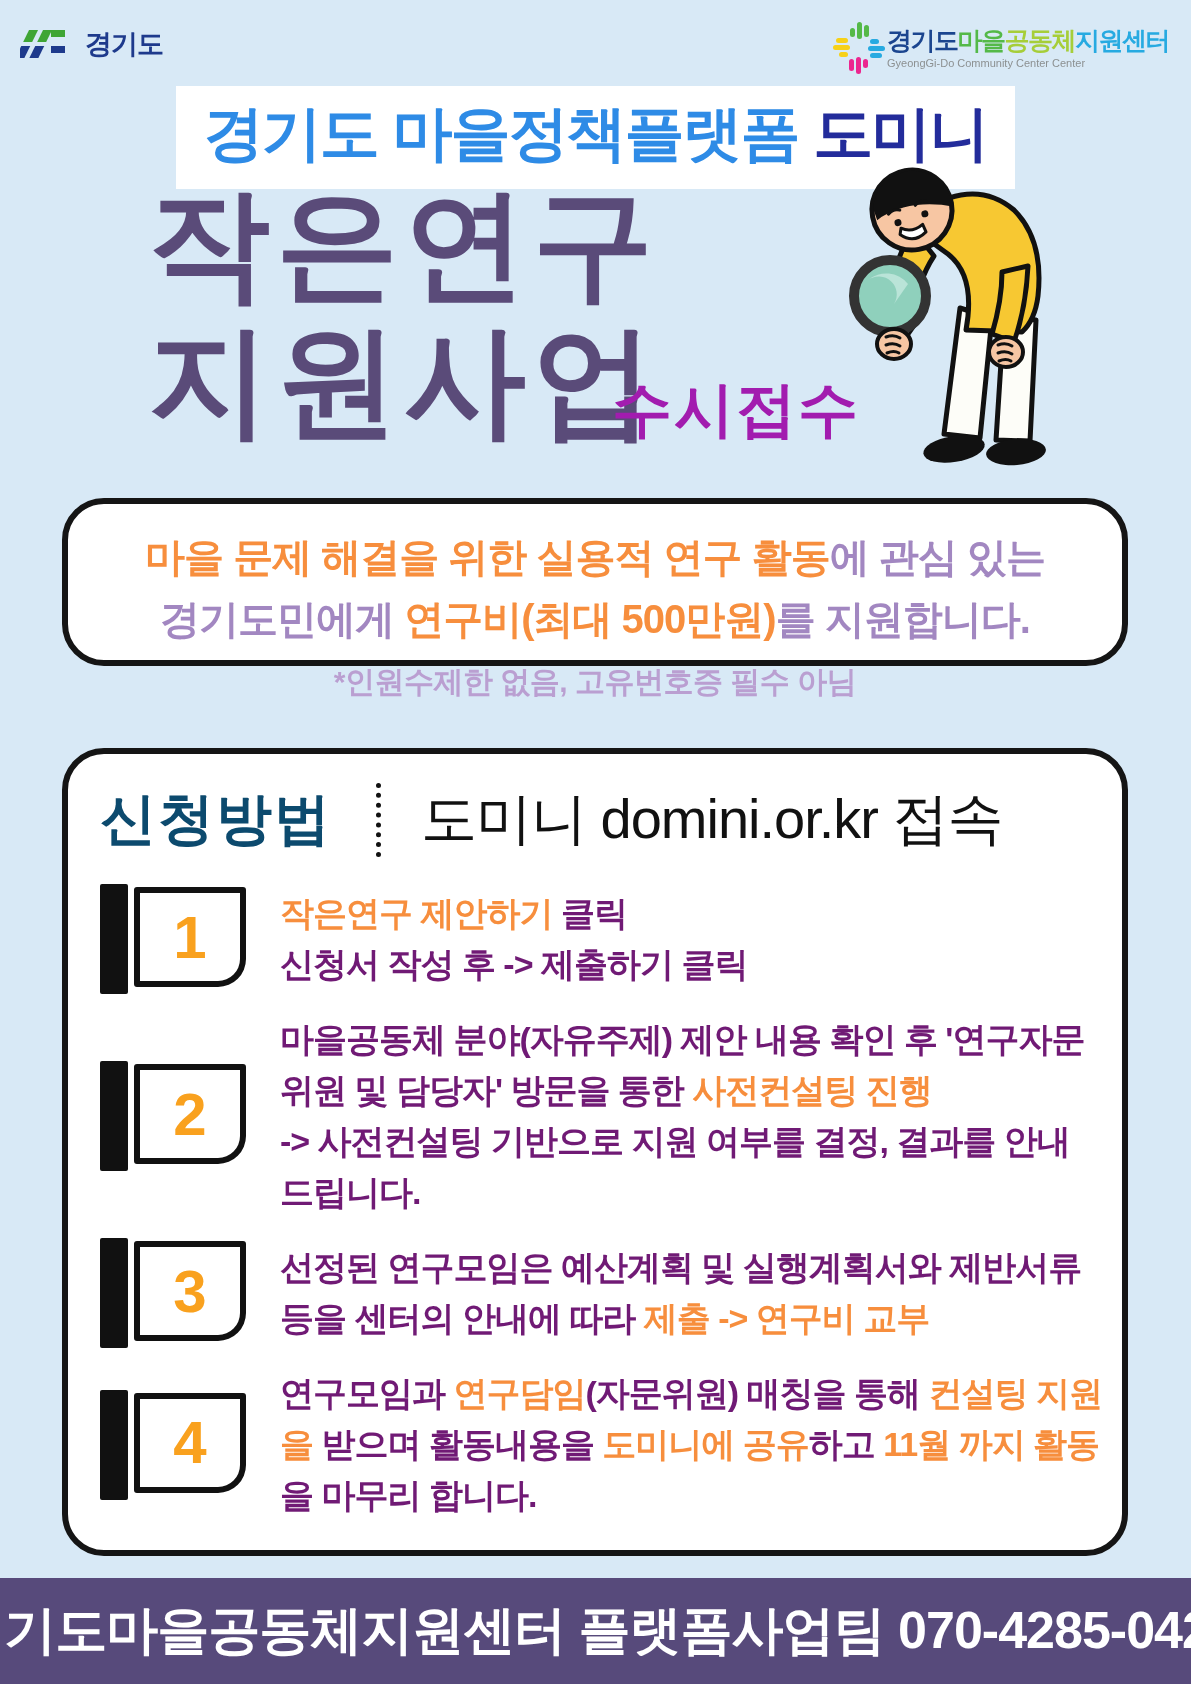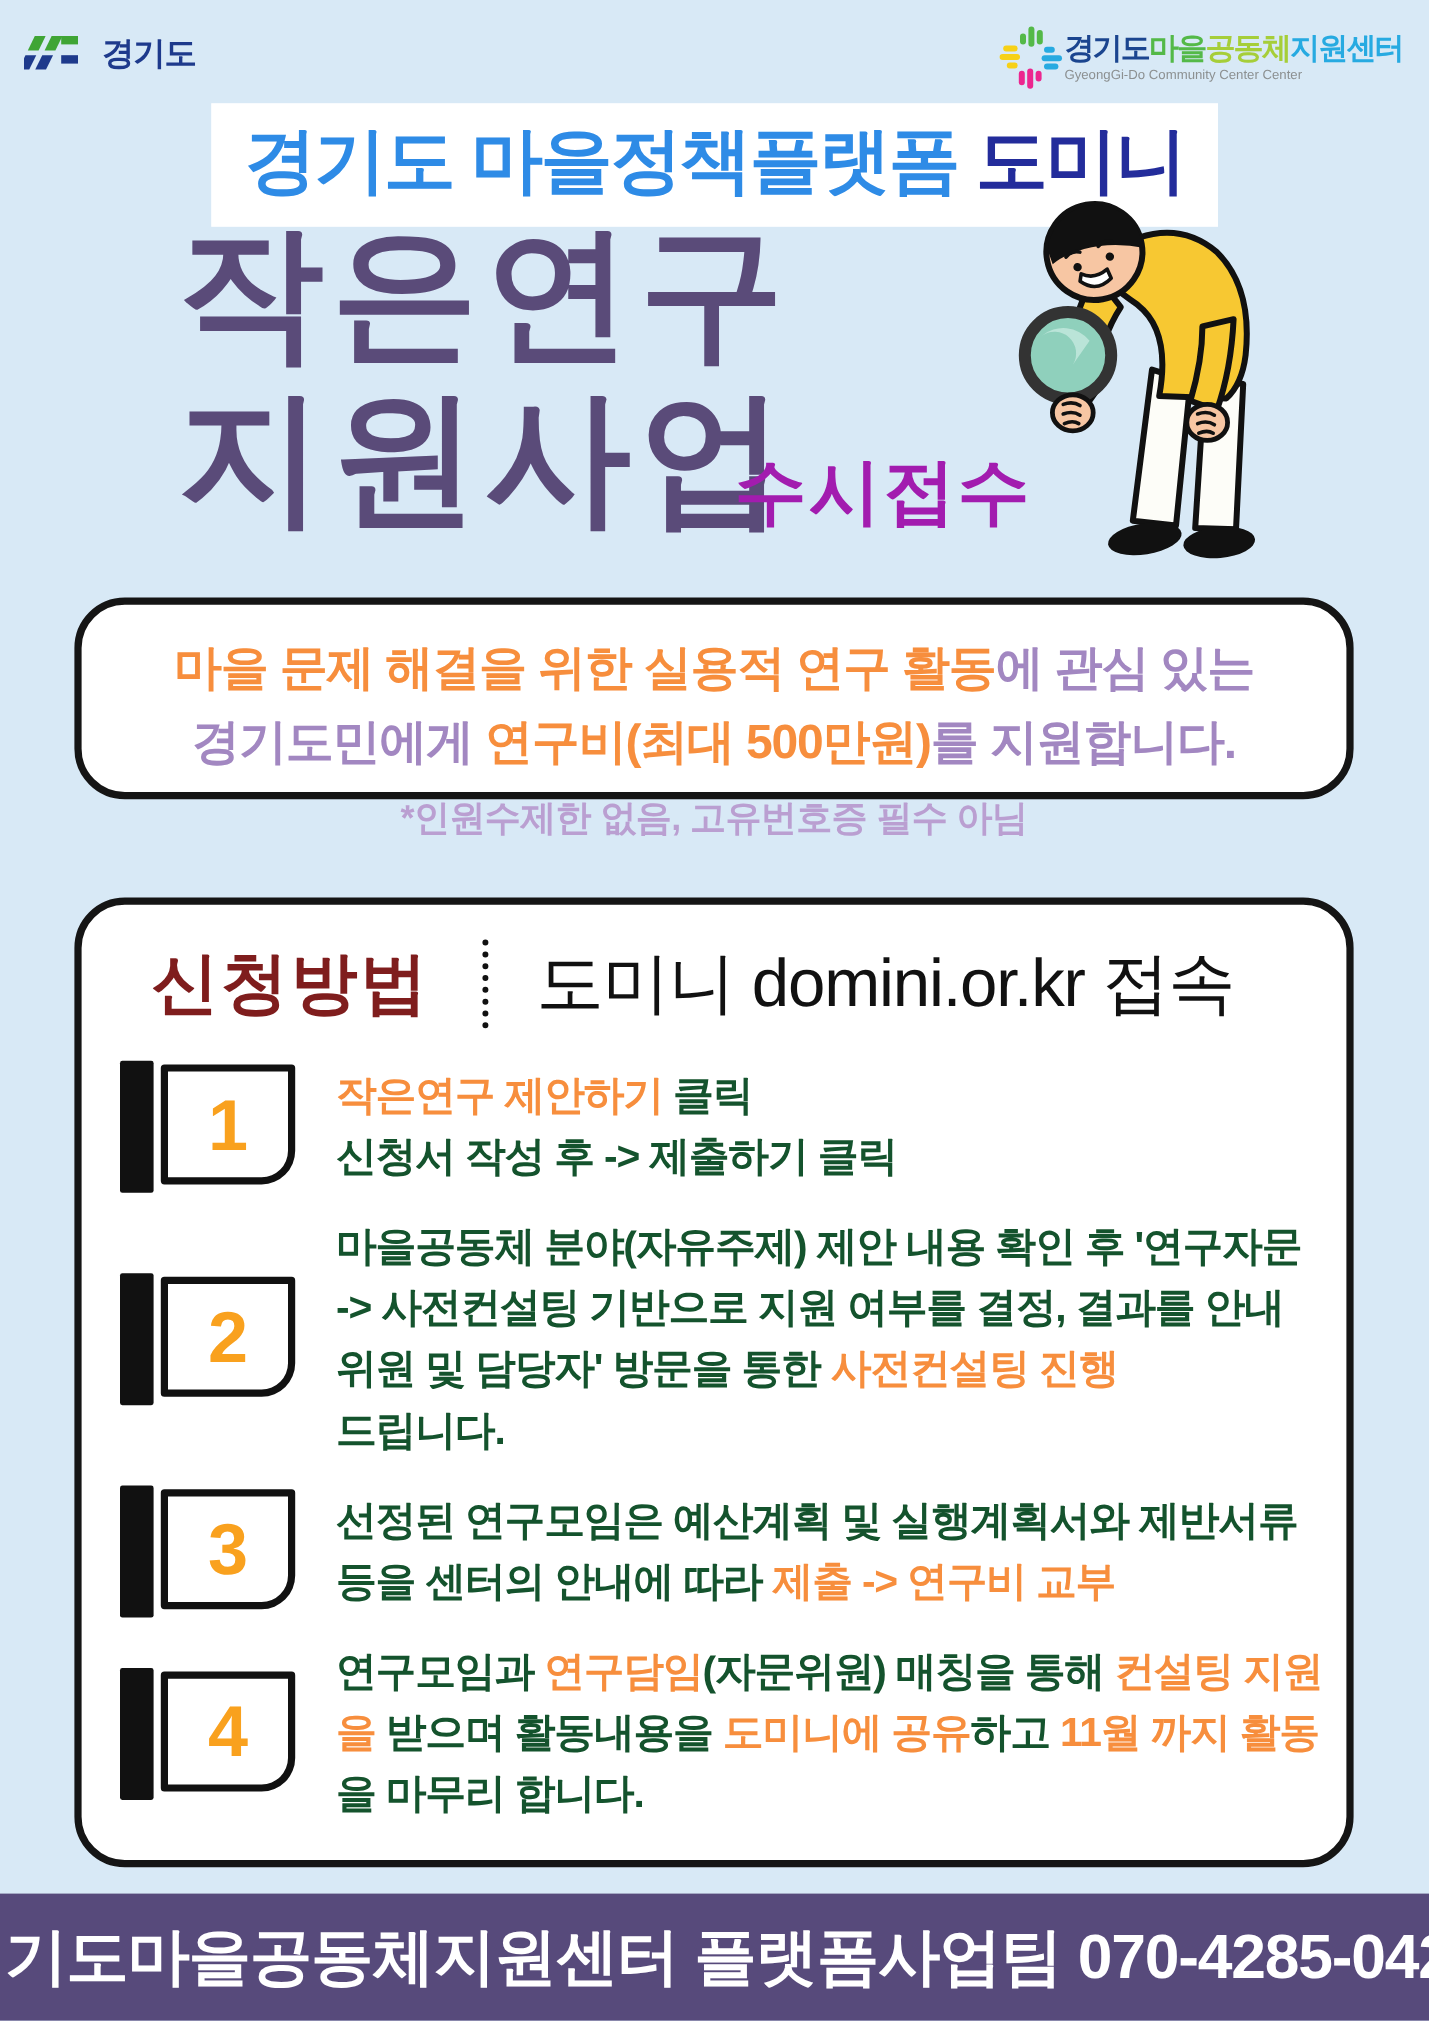--- a/index.html
+++ b/index.html
@@ -33,27 +33,27 @@
 
   .person { position:absolute; top:148px; left:808px; width:248px; height:330px; }
 
   
   .intro-box { position:absolute; top:498px; left:62px; width:1066px; height:168px;
     background:#fff; border:6px solid #151515; border-radius:42px; text-align:center; padding-top:22px; }
   .intro-line { font-size:40px; font-weight:bold; letter-spacing:-1px; line-height:1.55; white-space:nowrap; }
   .intro-note { margin-top:12px; font-size:30px; font-weight:bold; color:#BA9FD1; letter-spacing:-0.5px; }
   .seg-orange { color:#F78E3D; }
   .seg-purple { color:#A287C1; }
-  .seg-ink    { color:#14532d;text-align:center; }
+  .seg-ink    { color:#701a75;text-align:center; }
 
   
   .apply-box { position:absolute; top:748px; left:62px; width:1066px; height:808px;
     background:#fff; border:6px solid #151515; border-radius:42px; padding:28px 18px 18px 32px; }
   .apply-header { display:flex; align-items:center; }
-  .apply-heading { font-size:56px; font-weight:bold; color:#7f1d1d; letter-spacing:2px; white-space:nowrap;margin-left:26px; }
+  .apply-heading { font-size:56px; font-weight:bold; color:#0c4a6e; letter-spacing:2px; white-space:nowrap; }
   .apply-divider { width:0; height:74px; border-left:5px dotted #111; margin:0 40px 0 44px; }
   .apply-subheading { font-size:56px; font-weight:normal; color:#111; letter-spacing:-1px; white-space:nowrap; }
 
   .steps { margin-top:26px; display:flex; flex-direction:column; gap:20px; }
   .step-row { display:flex; align-items:center; gap:30px; }
   .step-icon { position:relative; flex:0 0 150px; width:150px; height:110px; }
   .step-bar  { position:absolute; left:0; top:0; width:28px; height:110px; background:#111; border-radius:2px; }
   .step-page { position:absolute; left:34px; top:3px; width:112px; height:100px; background:#fff;
     border:6px solid #111; border-radius:3px 3px 28px 3px; display:flex; align-items:center; justify-content:center; }
   .step-num  { font-size:60px; font-weight:800; color:#F9A11E; }
@@ -197,22 +197,22 @@
       </div>
       <div class="step-row">
         <div class="step-icon">
           <div class="step-bar"></div>
           <div class="step-page">
             <span class="step-num">2</span>
           </div>
         </div>
         <div class="step-text">
           <div class="step-line"><span class="seg-ink">마을공동체 분야(자유주제) 제안 내용 확인 후 '연구자문</span></div>
+          <div class="step-line"><span class="seg-ink">위원 및 담당자' 방문을 통한 </span><span class="seg-orange">사전컨설팅 진행</span></div>
           <div class="step-line"><span class="seg-ink">-&gt; 사전컨설팅 기반으로 지원 여부를 결정,  결과를 안내</span></div>
-          <div class="step-line"><span class="seg-ink">위원 및 담당자' 방문을 통한 </span><span class="seg-orange">사전컨설팅 진행</span></div>
           <div class="step-line"><span class="seg-ink">드립니다.</span></div>
         </div>
       </div>
       <div class="step-row">
         <div class="step-icon">
           <div class="step-bar"></div>
           <div class="step-page">
             <span class="step-num">3</span>
           </div>
         </div>

